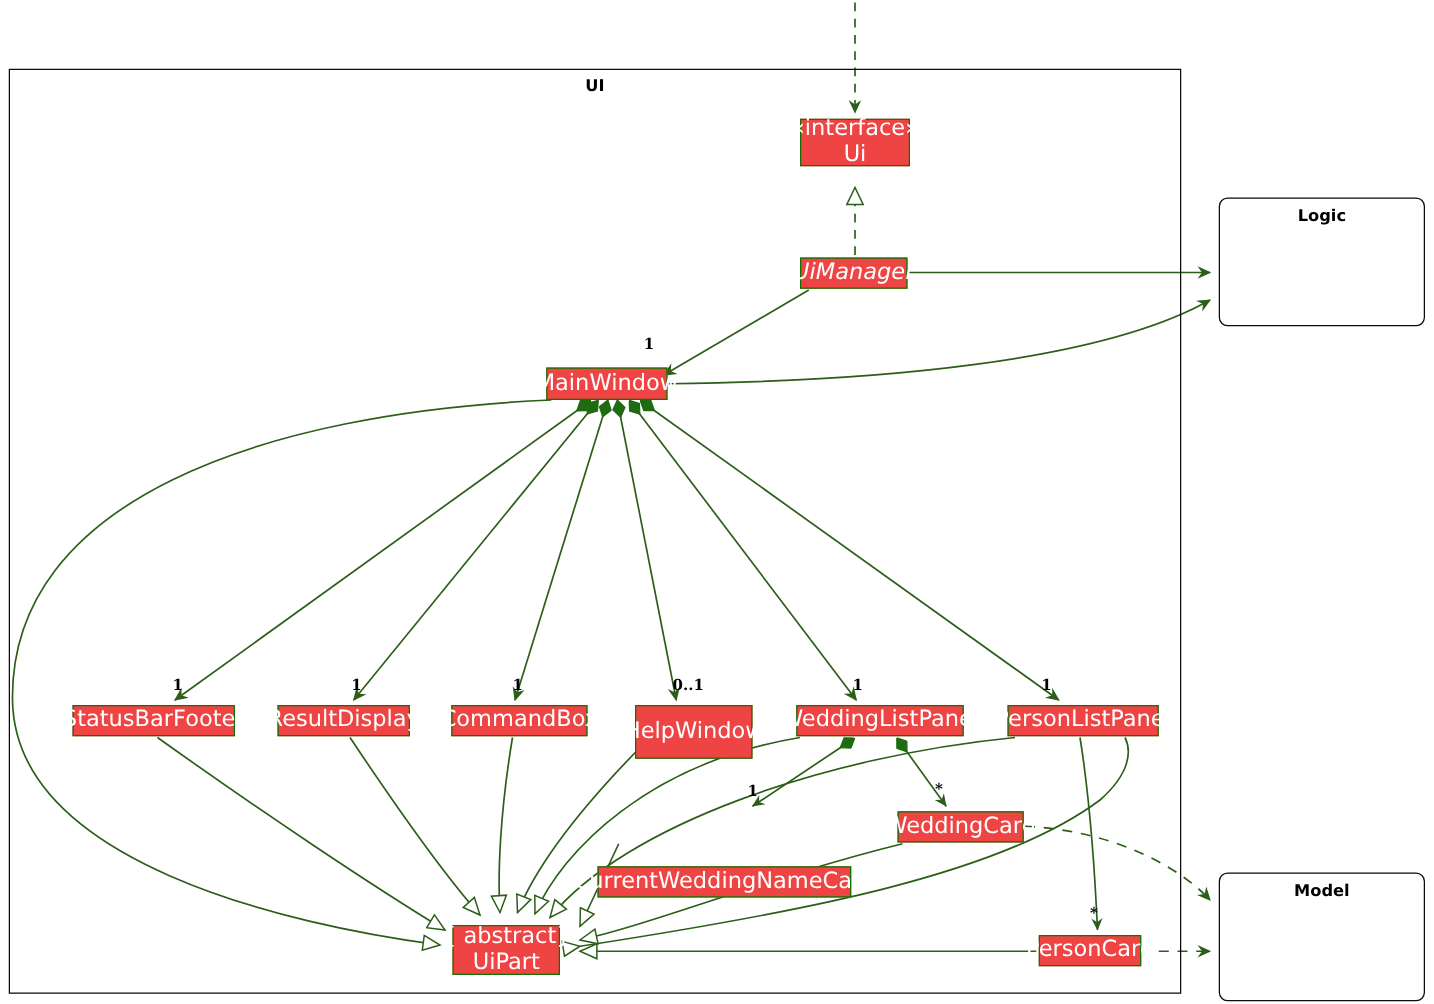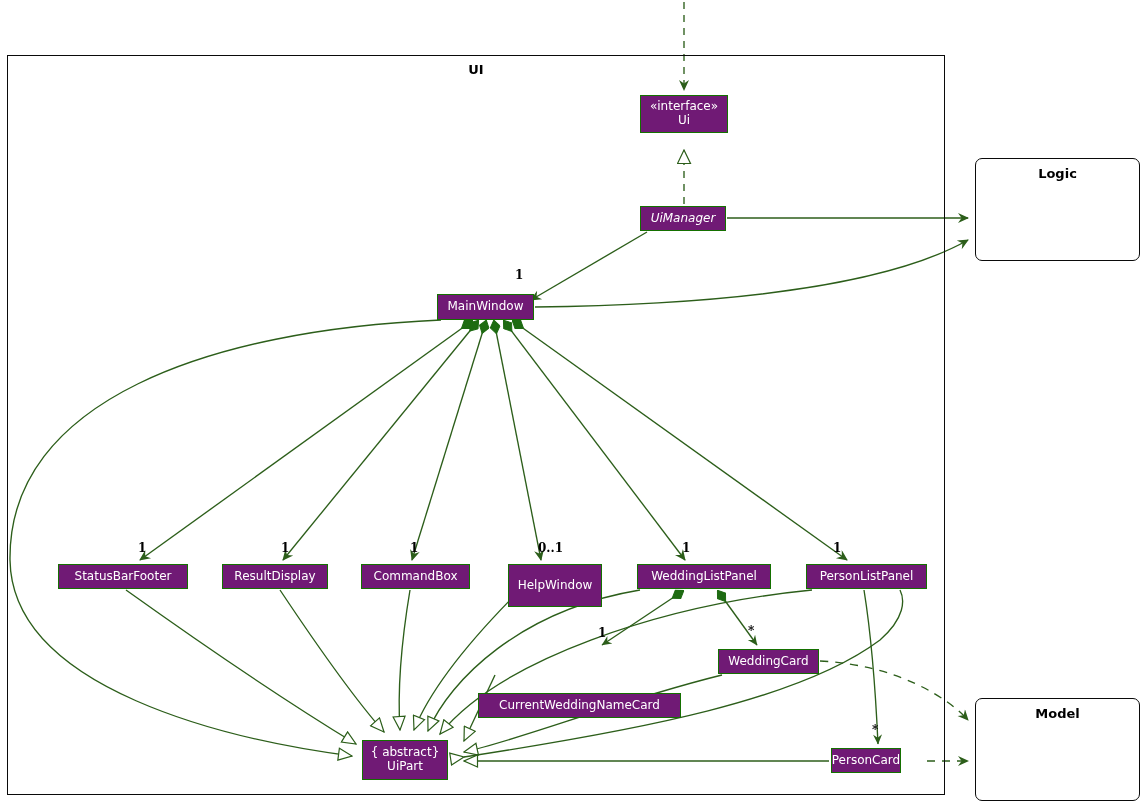--- a/index.html
+++ b/index.html
@@ -20,25 +20,25 @@
   #edge-layer {
     position: absolute;
     left: 0;
     top: 0;
     width: 1147px;
     height: 803px;
   }
   .uml-class {
     position: absolute;
     box-sizing: border-box;
-    background: #701a75;
+    background: #ef4444;
     border: 1px solid #147000;
     color: #ffffff;
     font-family: "DejaVu Sans", sans-serif;
-    font-size: 12px;
+    font-size: 18px;
     line-height: 1.15;
     text-align: center;
     display: flex;
     flex-direction: column;
     align-items: center;
     justify-content: center;
     white-space: nowrap;
     z-index: 5;
   }
   .uml-class .ln { display: block; }
@@ -198,21 +198,21 @@
 
   <div class="uml-class" style="left:718px; top:649px; width:101px; height:25px;">
     <span class="ln">WeddingCard</span>
   </div>
 
   <div class="uml-class" style="left:362px; top:740px; width:86px; height:40px;">
     <span class="ln">{ abstract}</span>
     <span class="ln">UiPart</span>
   </div>
 
-  <div class="uml-class" style="left:831px; top:748px; width:70px; height:25px;">
+  <div class="uml-class" style="left:831px; top:748px; width:82px; height:25px;">
     <span class="ln">PersonCard</span>
   </div>
 
   <div class="mult" style="left:515px; top:268px;">1</div>
   <div class="mult" style="left:138px; top:541px;">1</div>
   <div class="mult" style="left:281px; top:541px;">1</div>
   <div class="mult" style="left:410px; top:541px;">1</div>
   <div class="mult" style="left:518px; top:541px;margin-left:20px;">0..1</div>
   <div class="mult" style="left:682px; top:541px;">1</div>
   <div class="mult" style="left:833px; top:541px;">1</div>

